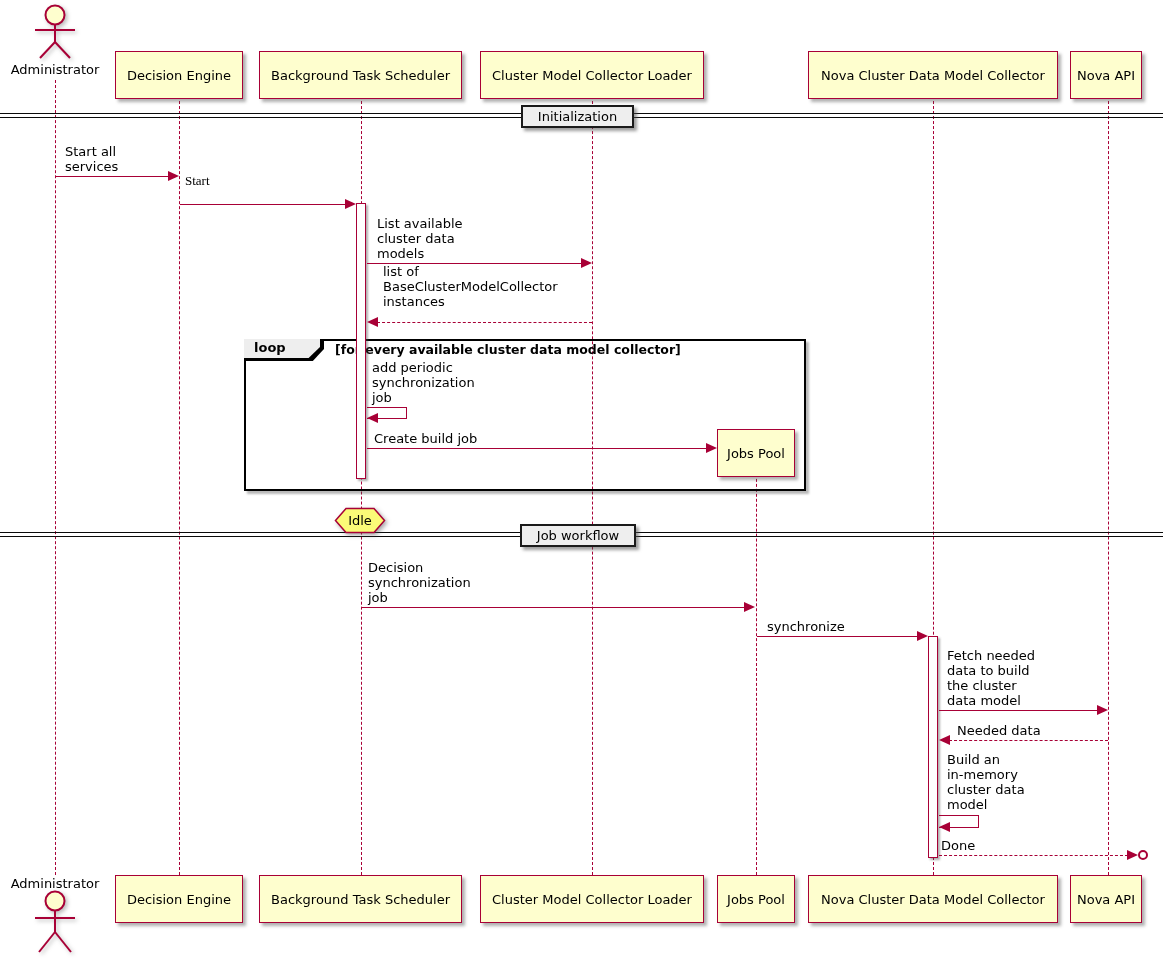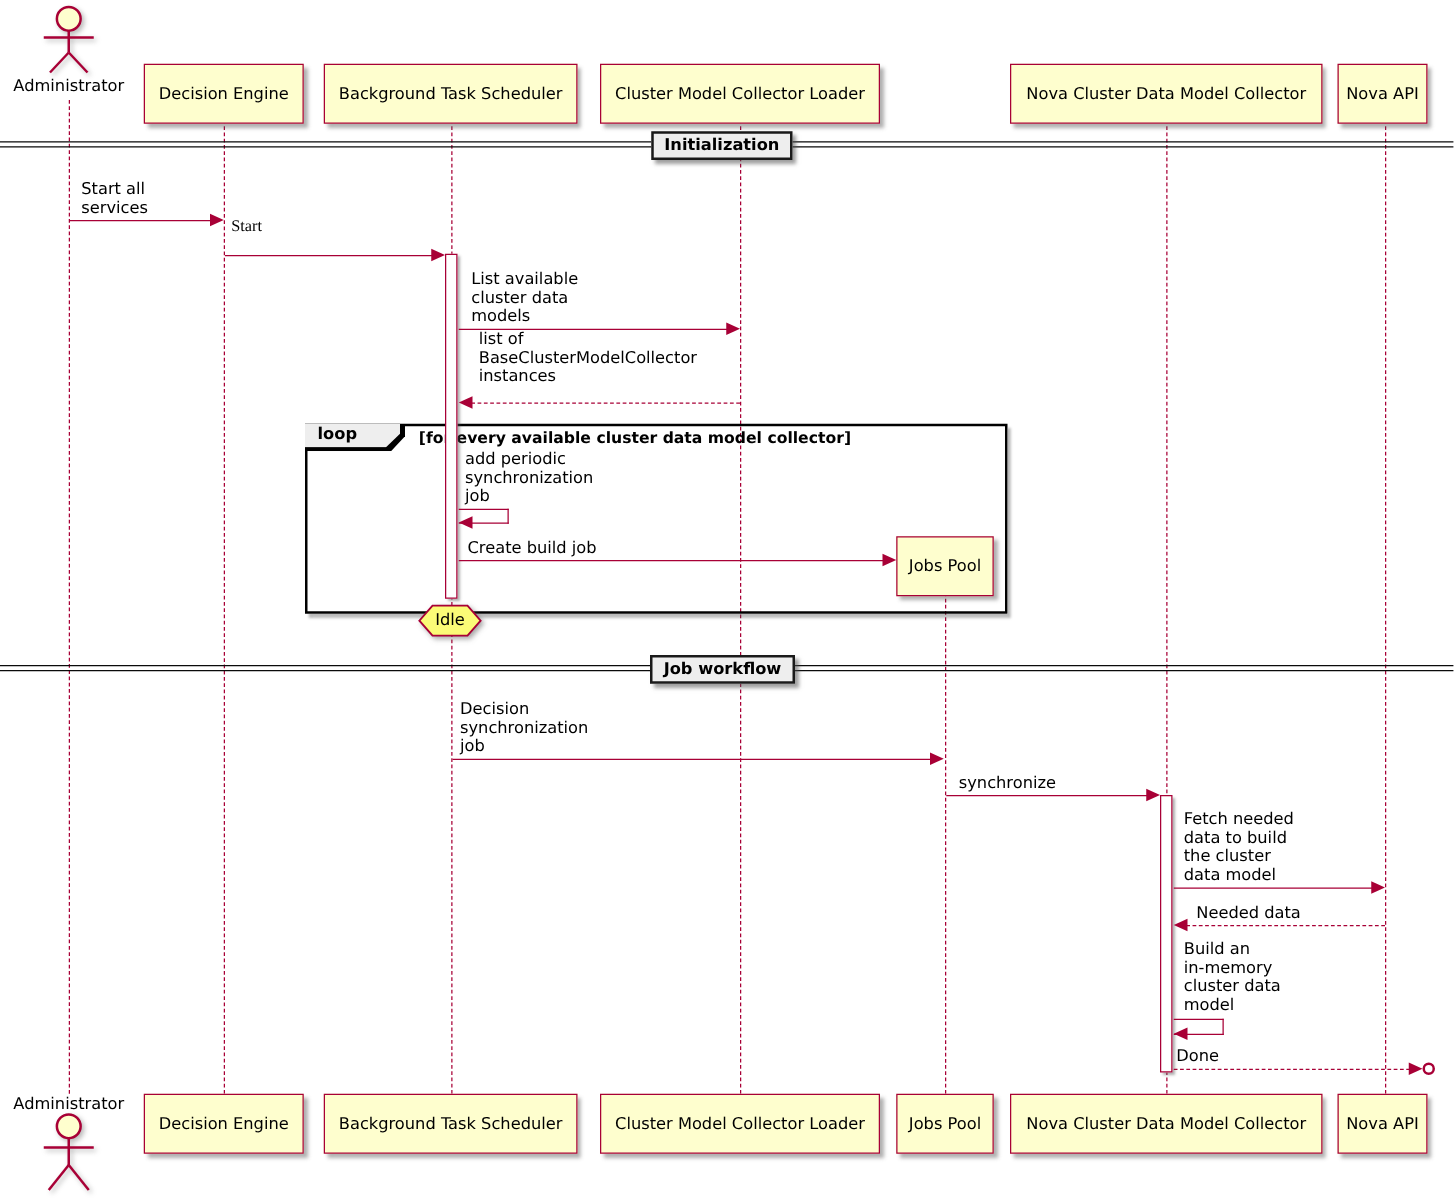--- a/index.html
+++ b/index.html
@@ -20,21 +20,21 @@
   .pbox{
     position:absolute;height:48px;background:var(--pfill);
     border:1.5px solid var(--accent);display:flex;align-items:center;justify-content:center;
     box-shadow:3px 3px 3px rgba(80,80,80,0.45);white-space:nowrap;
   }
   .actor-label{position:absolute;width:110px;text-align:center;}
   .divider-lines{position:absolute;left:0;width:1163px;height:5px;
     border-top:1.5px solid #0a0a0a;border-bottom:1.5px solid #0a0a0a;}
   .divider-label{
     position:absolute;height:23px;background:var(--dfill);border:2px solid #1a1a1a;
-    display:flex;align-items:center;justify-content:center;font-weight:bold;
+    display:flex;align-items:center;justify-content:center;font-weight:normal;
     box-shadow:3px 3px 3px rgba(80,80,80,0.55);white-space:nowrap;
   }
   .loop-frame{position:absolute;border:2px solid var(--frame);
     box-shadow:3px 3px 2px rgba(80,80,80,0.4);background:transparent;}
   .loop-pent-outer{position:absolute;left:-2px;top:-2px;width:80px;height:22px;background:var(--frame);
     clip-path:polygon(0 0,100% 0,100% 45%,86% 100%,0 100%);}
   .loop-pent-inner{position:absolute;left:0;top:0;width:76px;height:19px;background:var(--dfill);
     clip-path:polygon(0 0,100% 0,100% 42%,85% 100%,0 100%);
     font-weight:bold;padding-left:10px;line-height:18px;}
   .loop-cond{position:absolute;font-weight:bold;font-size:12.5px;white-space:nowrap;}
@@ -42,21 +42,21 @@
     box-shadow:2px 2px 2px rgba(80,80,80,0.45);}
   .mlabel{position:absolute;white-space:pre-line;line-height:15px;}
   .mline{position:absolute;height:0;border-top:1px solid var(--accent);}
   .mline.dashed{border-top-style:dashed;}
   .selfmsg{position:absolute;border:1px solid var(--accent);border-left:none;background:transparent;}
   .ah{position:absolute;width:0;height:0;border-style:solid;}
   .ah-r{border-width:5px 0 5px 11px;border-color:transparent transparent transparent var(--accent);}
   .ah-l{border-width:5px 11px 5px 0;border-color:transparent var(--accent) transparent transparent;}
   .lost-circle{position:absolute;width:10px;height:10px;border:2px solid var(--accent);
     border-radius:50%;background:#fff;}
-  .hexnote{position:absolute;}
+  .hexnote{position:absolute;margin-top:24px;}
   .hexnote span{position:absolute;left:0;top:1px;width:100%;text-align:center;line-height:25px;}
 </style>
 </head>
 <body>
 
 <div id="canvas">
 
   <div class="lifeline" style="left:55px;top:80px;height:795px;"></div>
   <div class="lifeline" style="left:179px;top:81px;height:794px;"></div>
   <div class="lifeline" style="left:361px;top:81px;height:794px;"></div>

